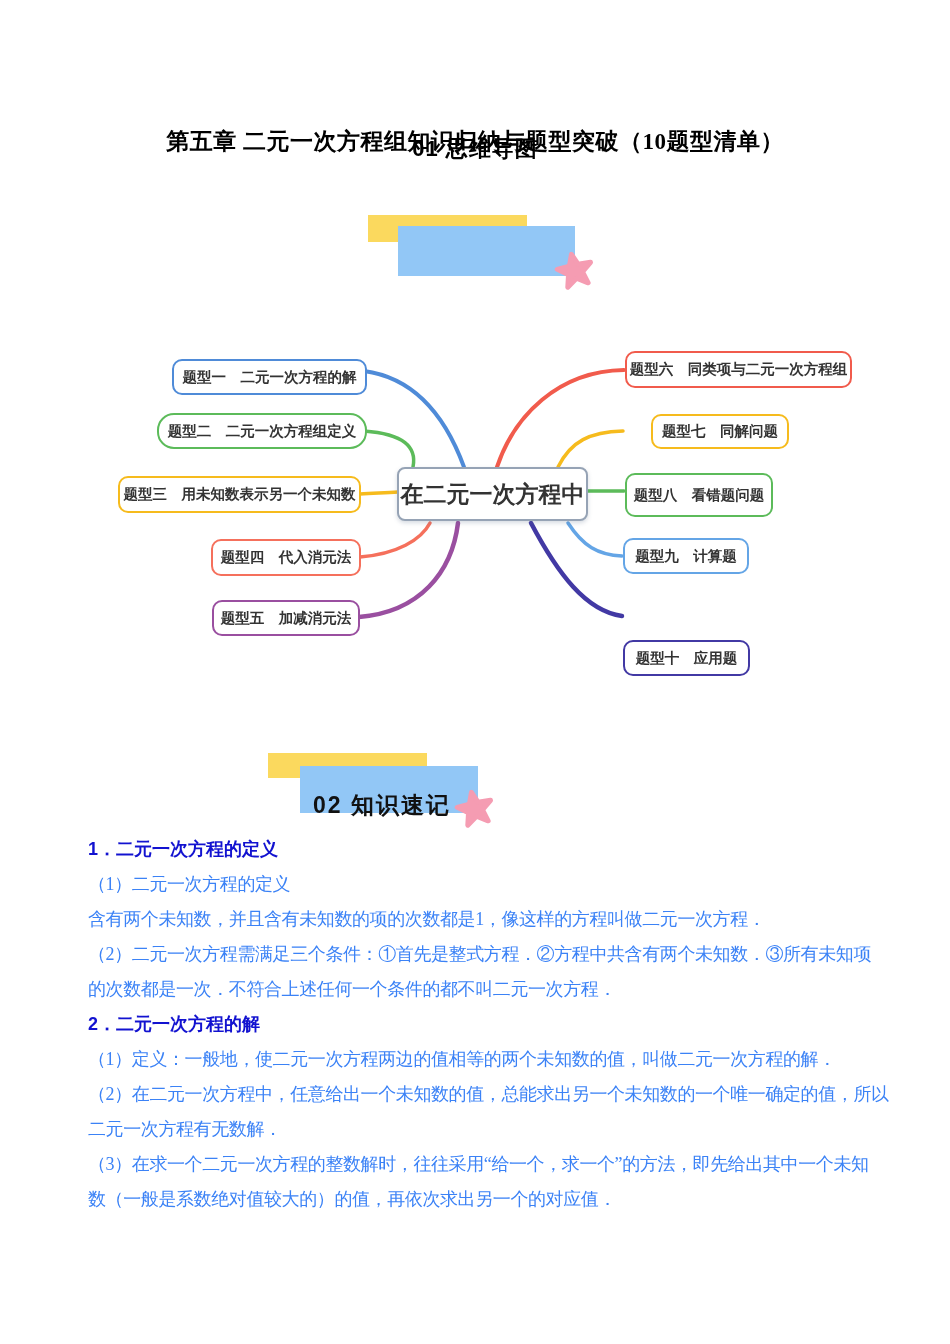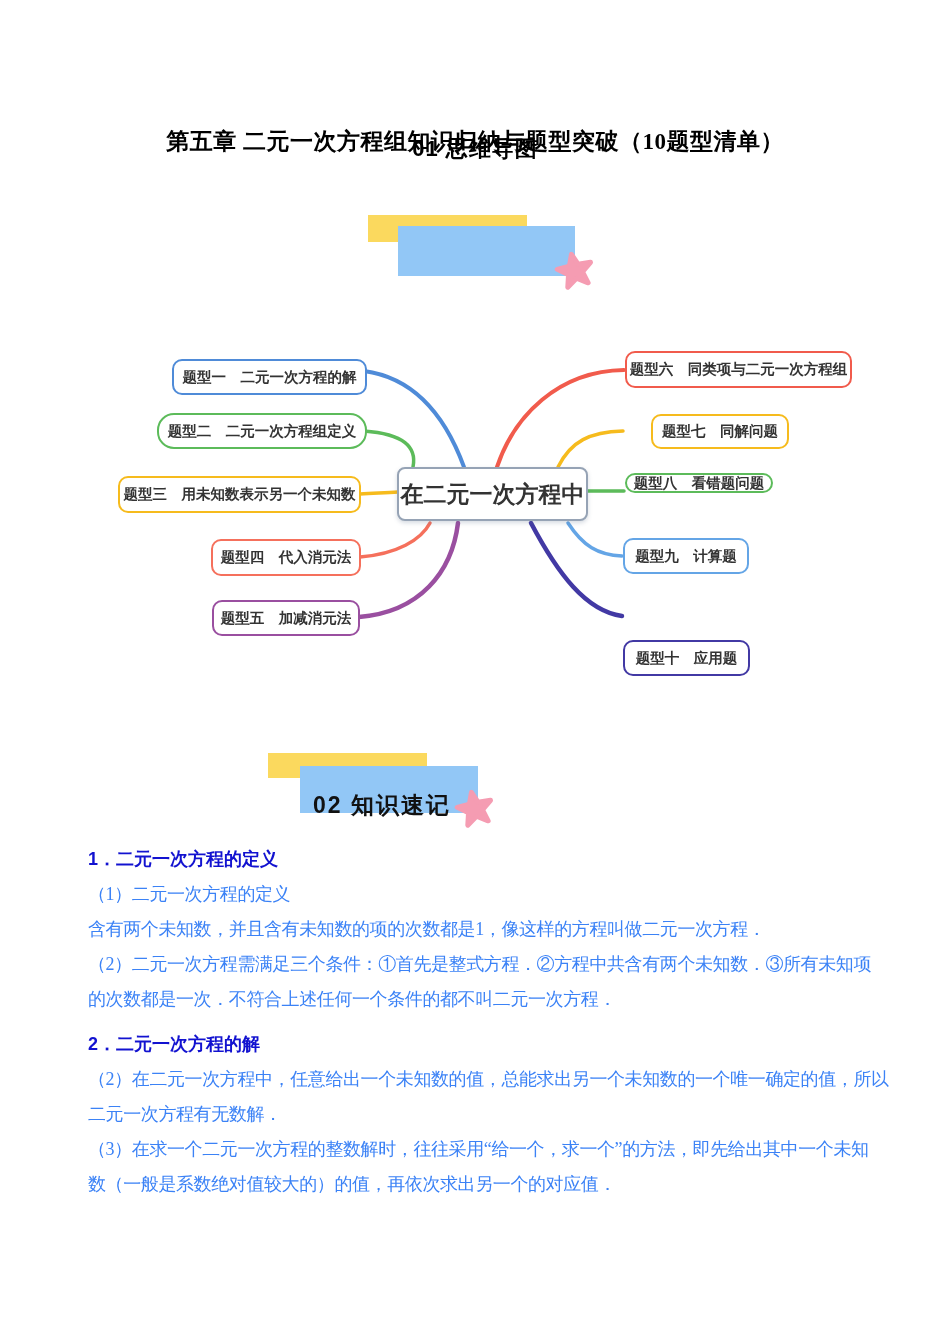--- a/index.html
+++ b/index.html
@@ -50,21 +50,21 @@
   #notes {
     position:absolute; left:88px; top:831px; width:790px; z-index:2;
   }
   .note-line {
     height:35px; display:flex; align-items:center;
     font-size:18px; letter-spacing:-0.4px; color:#3b82f6;
     white-space:nowrap;
   }
   .note-heading {
     font-family:"Liberation Sans", sans-serif;
-    font-weight:bold; letter-spacing:0;margin-top:10px;
+    font-weight:bold; letter-spacing:0;
   }
 </style>
 </head>
 <body>
 
 <div id="page">
 
   <div class="page-title">第五章 二元一次方程组知识归纳与题型突破（10题型清单）</div>
 
   <div class="section-overlay">01  思维导图</div>
@@ -103,21 +103,21 @@
   <div class="mm-box" style="left: 212px; top: 600px; width: 148px; height: 36px; border-color: rgb(154, 79, 160);">
     <span>题型五　加减消元法</span>
   </div>
 
   <div class="mm-box" style="left: 625px; top: 351px; width: 227px; height: 37px; border-color: rgb(241, 91, 76);">
     <span>题型六　同类项与二元一次方程组</span>
   </div>
   <div class="mm-box" style="left: 651px; top: 414px; width: 138px; height: 35px; border-color: rgb(246, 187, 29); border-radius: 10px;">
     <span>题型七　同解问题</span>
   </div>
-  <div class="mm-box" style="left: 625px; top: 473px; width: 148px; height: 20px; border-color: rgb(92, 187, 90);">
+  <div class="mm-box" style="left: 625px; top: 473px; width: 148px; height: 44px; border-color: rgb(92, 187, 90);">
     <span>题型八　看错题问题</span>
   </div>
   <div class="mm-box" style="left: 623px; top: 538px; width: 126px; height: 36px; border-color: rgb(100, 165, 230);">
     <span>题型九　计算题</span>
   </div>
   <div class="mm-box" style="left: 623px; top: 601px; width: 127px; height: 36px; border-color: rgb(66, 57, 164); margin-top: 39px;">
     <span>题型十　应用题</span>
   </div>
 
   <div class="mm-center" style="left: 397px; top: 467px; width: 191px; height: 54px; border-color: rgb(150, 163, 181);">
@@ -131,19 +131,20 @@
   </svg>
   <div class="section-banner-label" style="left:313px; top:790px;">02  知识速记</div>
 
   <div id="notes">
     <div class="note-line note-heading" style="color: rgb(18, 18, 208);">1．二元一次方程的定义</div>
     <div class="note-line">（1）二元一次方程的定义</div>
     <div class="note-line">含有两个未知数，并且含有未知数的项的次数都是1，像这样的方程叫做二元一次方程．</div>
     <div class="note-line">（2）二元一次方程需满足三个条件：①首先是整式方程．②方程中共含有两个未知数．③所有未知项</div>
     <div class="note-line">的次数都是一次．不符合上述任何一个条件的都不叫二元一次方程．</div>
     <div class="note-line note-heading" style="color: rgb(18, 18, 208);">2．二元一次方程的解</div>
+    <div class="note-line">（1）定义：一般地，使二元一次方程两边的值相等的两个未知数的值，叫做二元一次方程的解．</div>
     <div class="note-line">（2）在二元一次方程中，任意给出一个未知数的值，总能求出另一个未知数的一个唯一确定的值，所以</div>
     <div class="note-line">二元一次方程有无数解．</div>
     <div class="note-line">（3）在求一个二元一次方程的整数解时，往往采用“给一个，求一个”的方法，即先给出其中一个未知</div>
     <div class="note-line">数（一般是系数绝对值较大的）的值，再依次求出另一个的对应值．</div>
   </div>
 
 </div>
 
 </body></html>

